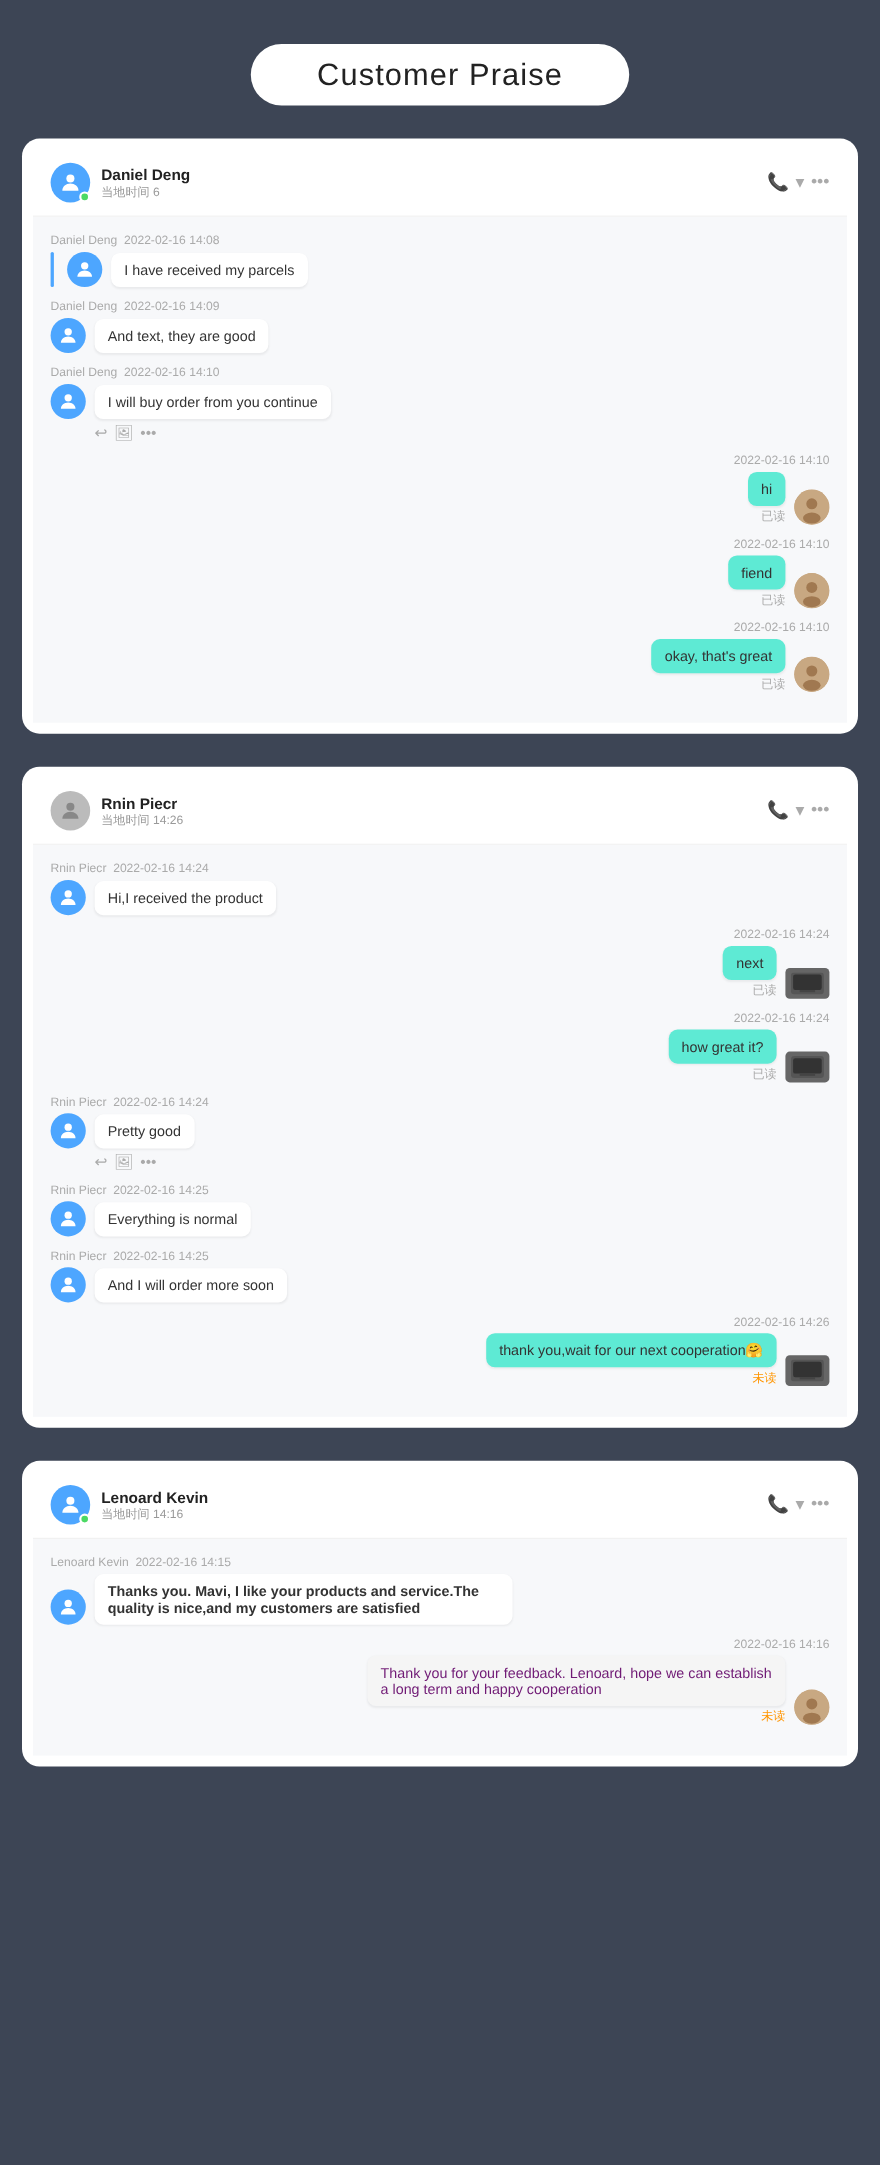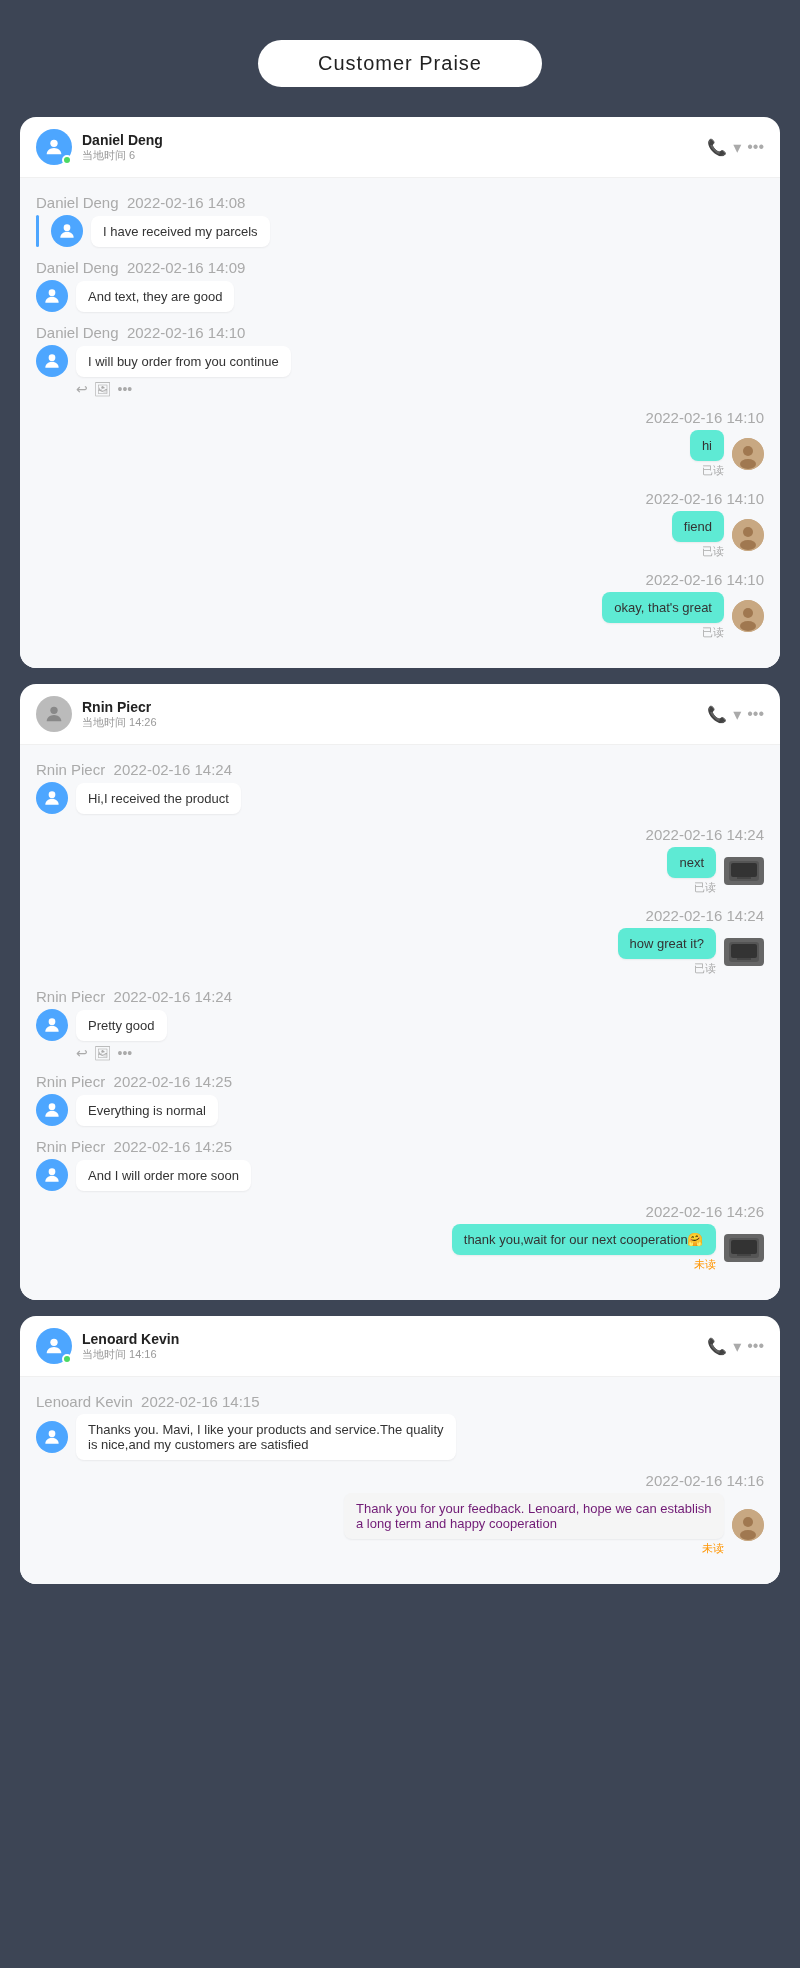--- a/index.html
+++ b/index.html
@@ -12,31 +12,31 @@
     }
     .page-title-container {
       display: flex;
       justify-content: center;
       margin-bottom: 30px;
     }
     .page-title {
       background: white;
       border-radius: 30px;
       padding: 12px 60px;
-      font-size: 20px;
+      font-size: 28px;
       font-weight: 500;
       color: #222;
       letter-spacing: 1px;
     }
     .chat-card {
       background: white;
       border-radius: 16px;
-      margin-bottom: 16px;
+      margin-bottom: 30px;
       overflow: hidden;
-      padding: 0;
+      padding: 10px;
     }
     .chat-header {
       display: flex;
       align-items: center;
       padding: 12px 16px;
       border-bottom: 1px solid #f0f0f0;
       position: relative;
     }
     .chat-header-avatar {
       width: 36px;
@@ -94,28 +94,28 @@
       flex-direction: column;
       margin-bottom: 12px;
     }
     .msg-row.left {
       align-items: flex-start;
     }
     .msg-row.right {
       align-items: flex-end;
     }
     .msg-meta {
-      font-size: 15px;
+      font-size: 11px;
       color: #aaa;
       margin-bottom: 4px;
       text-align: center;
     }
     .msg-content-wrap {
       display: flex;
-      align-items: center;
+      align-items: flex-end;
       gap: 8px;
     }
     .msg-content-wrap.right {
       flex-direction: row-reverse;
     }
     .msg-avatar {
       width: 32px;
       height: 32px;
       border-radius: 50%;
       background: #4da6ff;
@@ -488,21 +488,21 @@
       <div class="msg-meta">
         <span>Lenoard Kevin</span>&nbsp;&nbsp;<span>2022-02-16 14:15</span>
       </div>
       <div class="msg-content-wrap">
         <div class="msg-avatar" style="background:#4da6ff;">
           <svg viewBox="0 0 24 24">
               <circle cx="12" cy="8" r="4"></circle>
               <path d="M4 20c0-4 3.6-7 8-7s8 3 8 7"></path>
             </svg>
         </div>
-        <div class="msg-bubble" style="max-width:380px;">Thanks you. Mavi, I like your products and service.The quality is nice,and my customers are satisfied</div>
+        <div class="msg-bubble" style="max-width:380px;font-weight:bold;">Thanks you. Mavi, I like your products and service.The quality is nice,and my customers are satisfied</div>
       </div>
     </div>
 
     <div class="msg-row right">
       <div class="msg-meta">2022-02-16 14:16</div>
       <div class="msg-content-wrap right">
         <div class="face-avatar">
           <svg class="face-svg" viewBox="0 0 32 32">
             <circle cx="16" cy="16" r="16" fill="#c8a882"></circle>
             <circle cx="16" cy="13" r="5" fill="#a07850"></circle>

